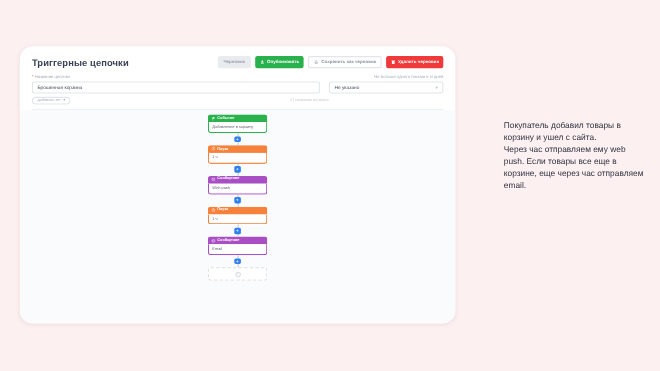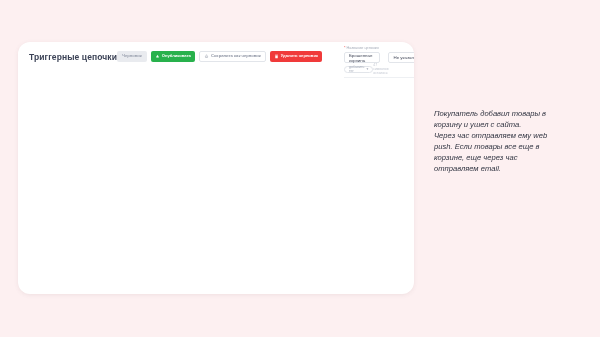--- a/index.html
+++ b/index.html
@@ -16,21 +16,21 @@
   
   .app-card {
     position: absolute;
     left: 18px; top: 42px;
     width: 396px; height: 252px;
     background: #ffffff;
     border-radius: 12px;
     box-shadow: 0 1px 4px rgba(120,90,95,0.10);
     overflow: hidden;
     display: flex;
-    flex-direction: row;
+    flex-direction: column;
   }
 
   
   .toolbar {
     padding: 7px 11px 0 11px;
     flex: 0 0 auto;
   }
   .toolbar-top {
     display: flex;
     align-items: center;
@@ -264,27 +264,26 @@
     color: #fff;
     font-size: 5px;
     font-weight: bold;
     line-height: 1;
   }
   .conn-btn svg { width: 3.4px; height: 3.4px; display:block; }
 
   
   .annotation {
     position: absolute;
-    left: 434px; top: 108px;
+    left: 458px; top: 108px;
     width: 128px;
     font-size: 7.6px;
     line-height: 1.45;
     color: #2f3340;
     white-space: pre-line;
-    font-style: italic;
   }
 </style>
 </head>
 <body>
 
 <div class="page">
 
   <div class="app-card">
 
     <div class="toolbar">

